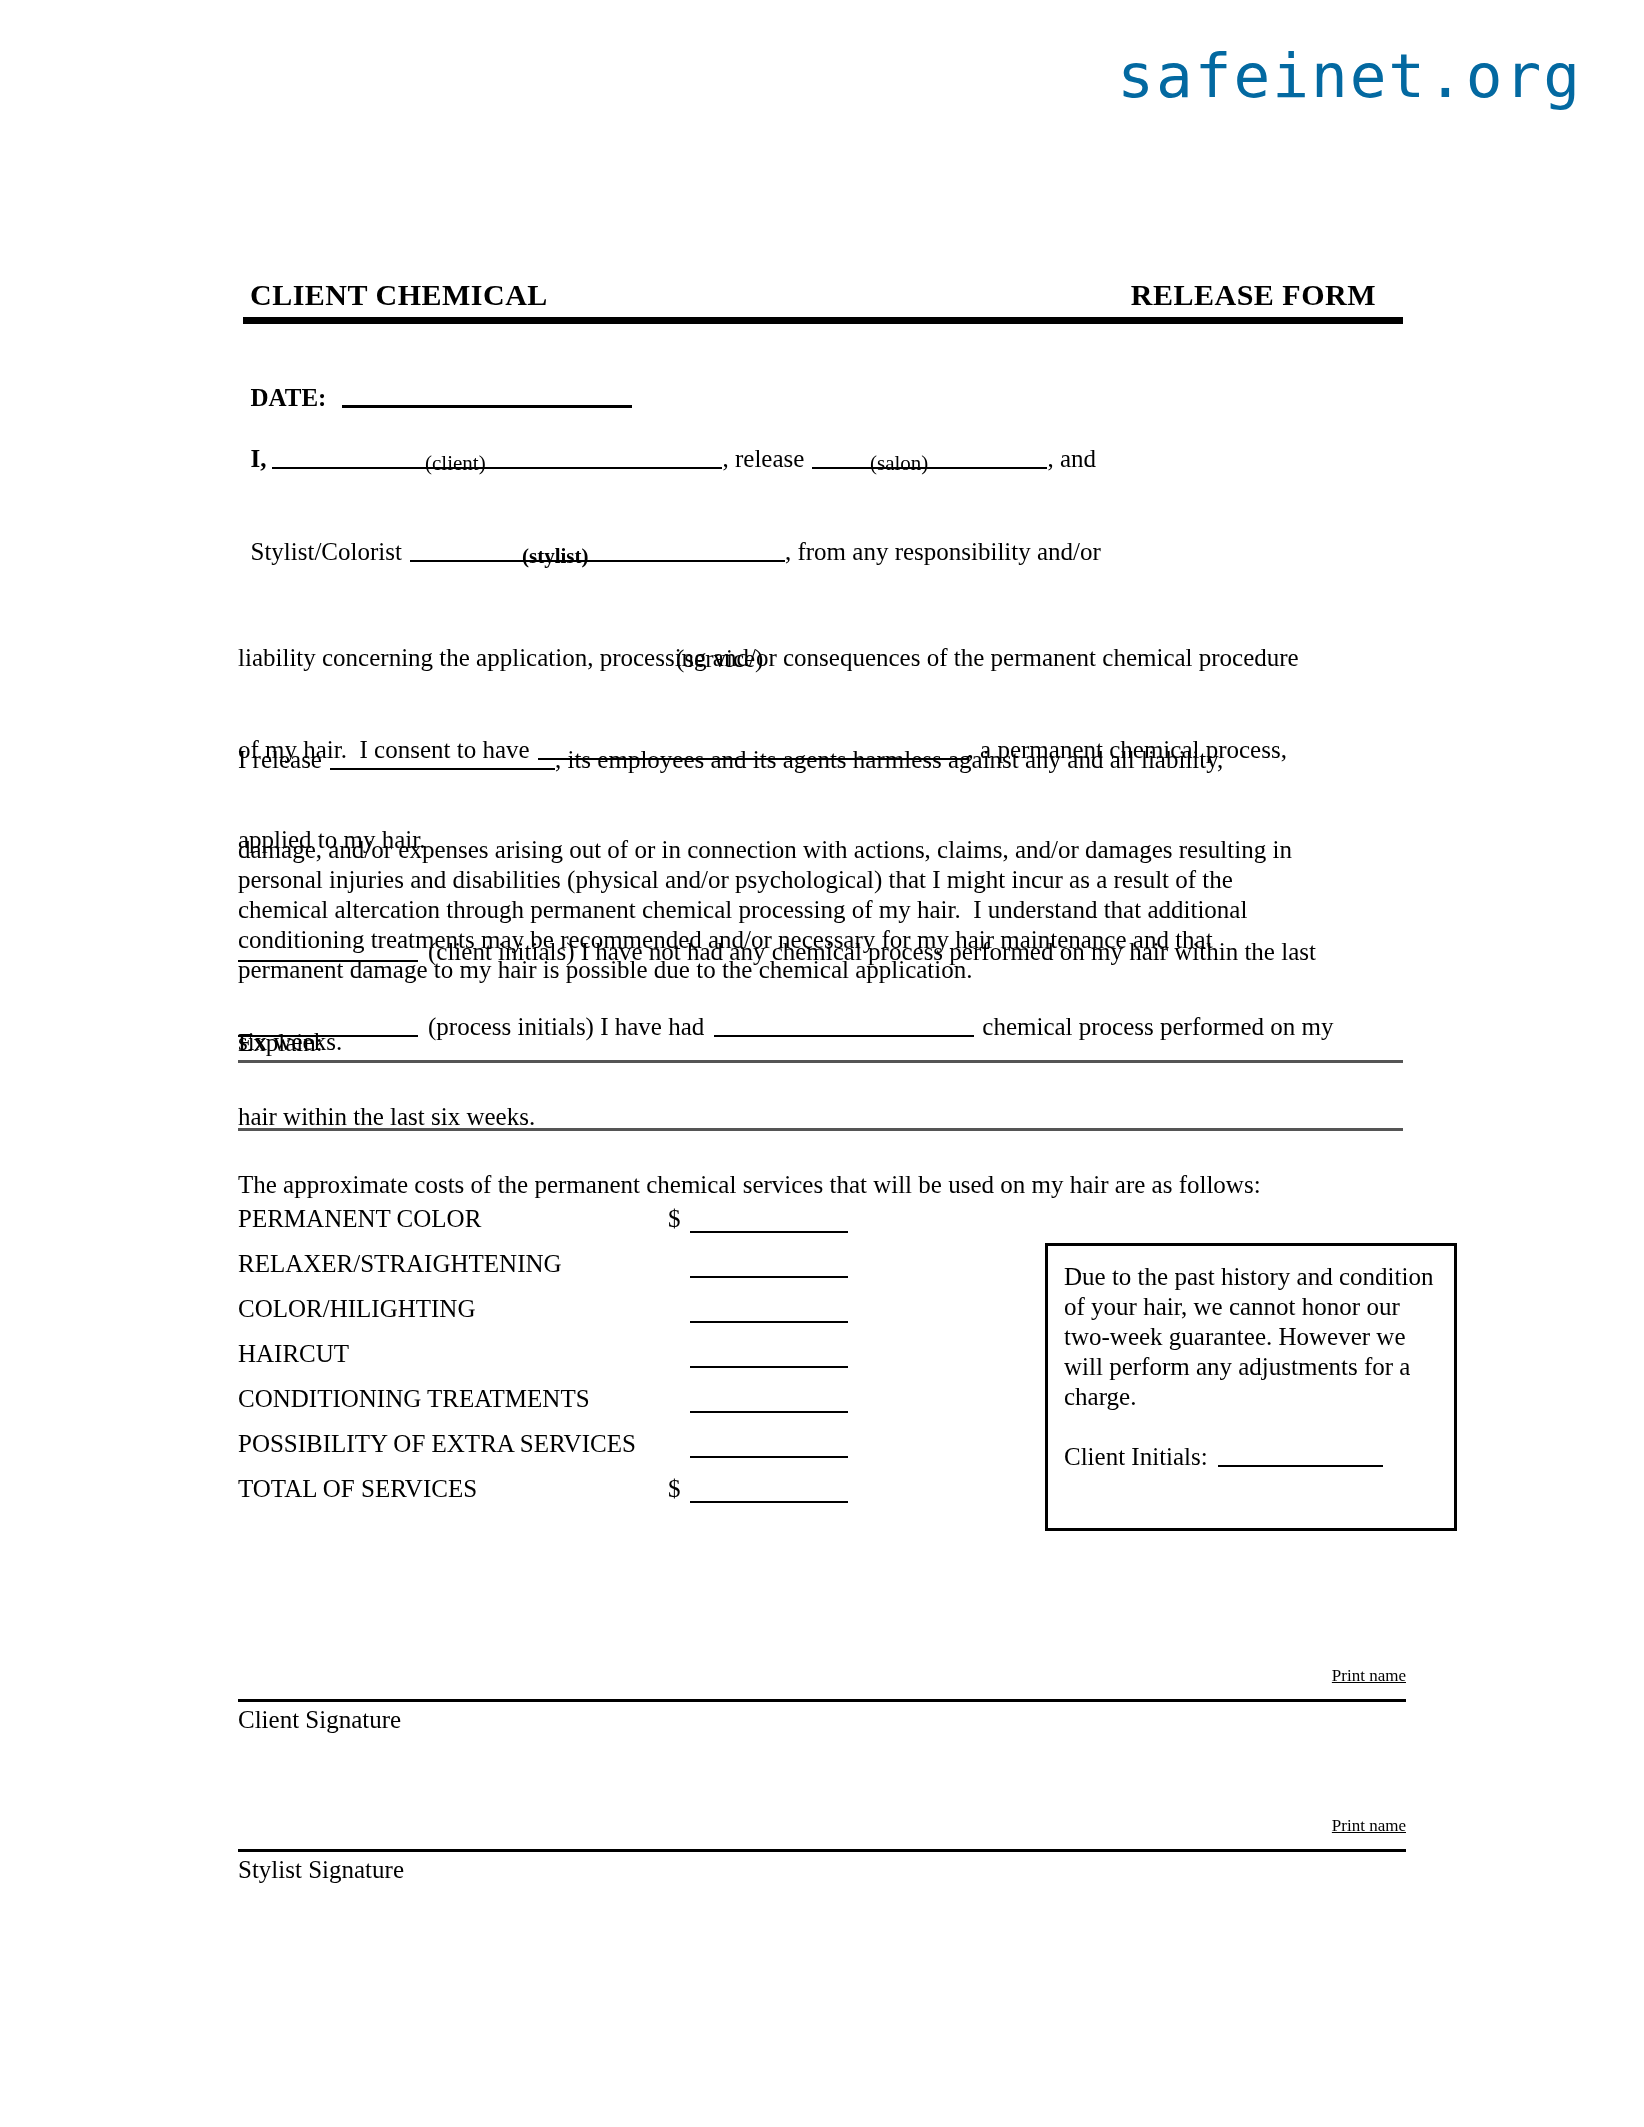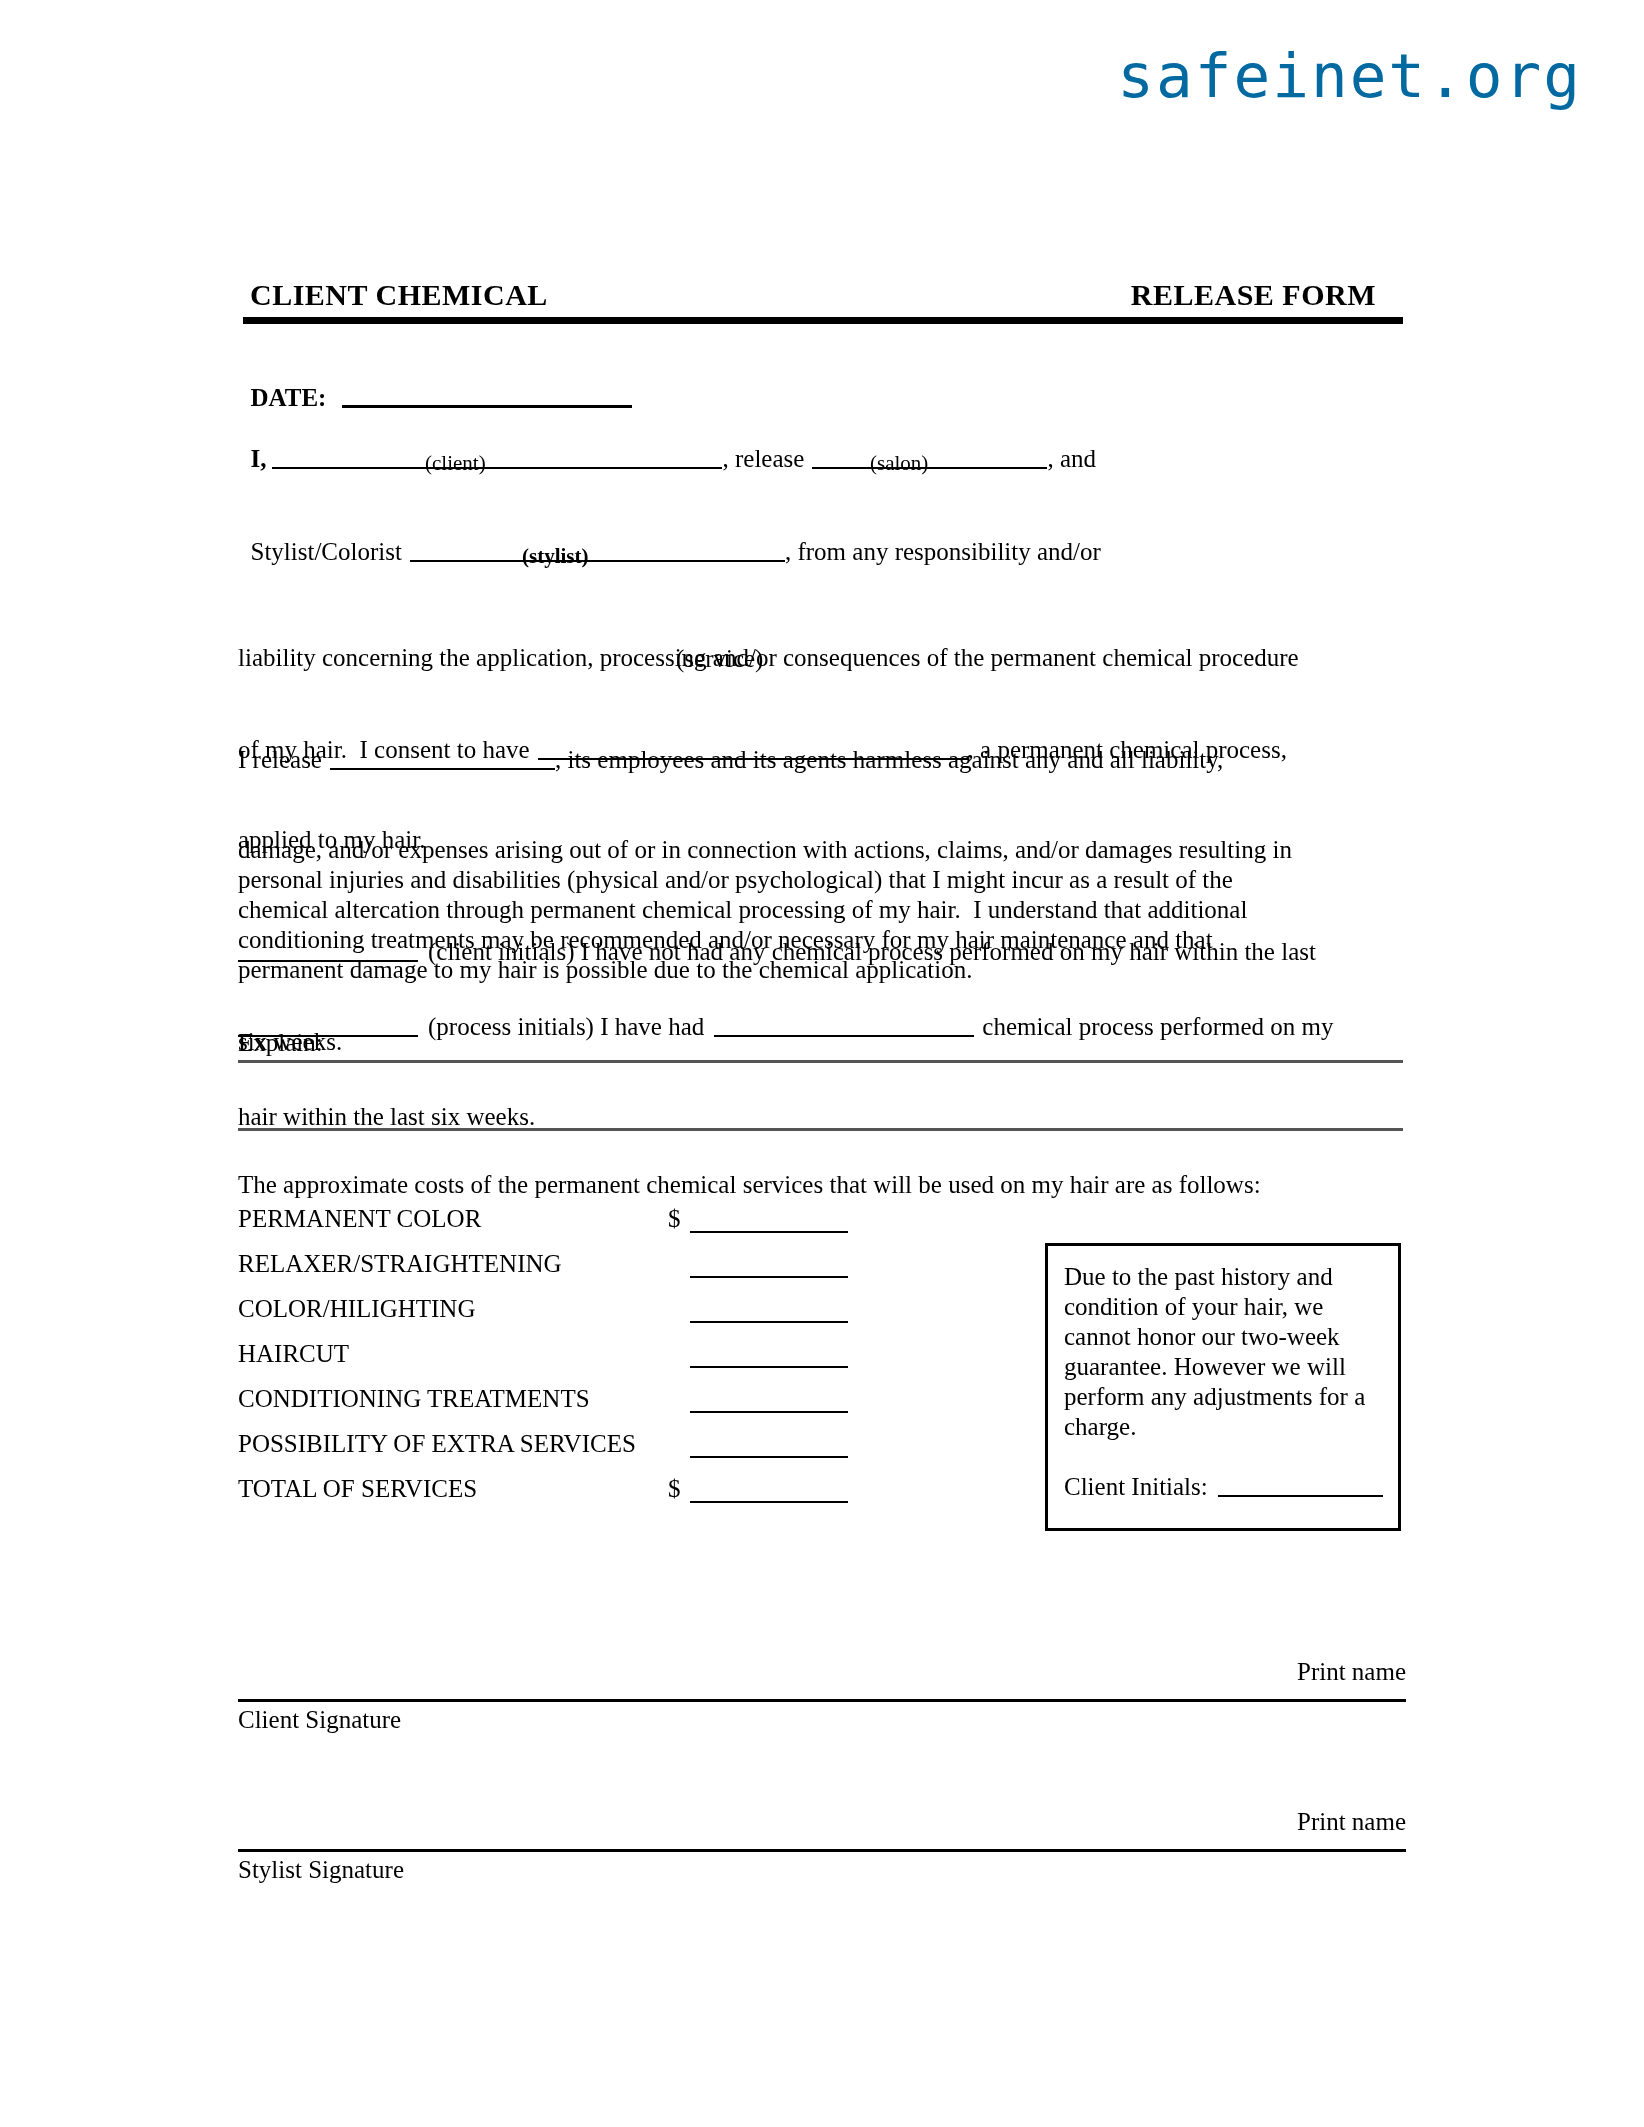--- a/index.html
+++ b/index.html
@@ -111,21 +111,21 @@
     height: 1em;
     position: relative;
     top: 6px;
   }
 
   
   .notebox {
     position: absolute;
     left: 1045px;
     top: 1243px;
-    width: 356px;
+    width: 412px;
     height: 288px;
     border: 3px solid #000;
     box-sizing: border-box;
     padding: 16px 14px 0 16px;
     font-family: "Liberation Serif", "DejaVu Serif", serif;
     font-size: 25px;
     line-height: 30px;
   }
   .notebox .initials {
     margin-top: 28px;
@@ -133,21 +133,22 @@
   .notebox .initials .ul {
     width: 165px;
   }
 
   
   .sig-block { position: absolute; left: 238px; width: 1168px; }
   .sig-printname {
     position: absolute;
     right: 0;
     bottom: 6px;
-    font-size: 25px;
+    font-size: 17px;
+    text-decoration: underline;
   }
   .sig-rule {
     position: absolute;
     left: 0;
     width: 1168px;
     height: 3px;
     background: #000;
   }
   .sig-caption {
     position: absolute;

